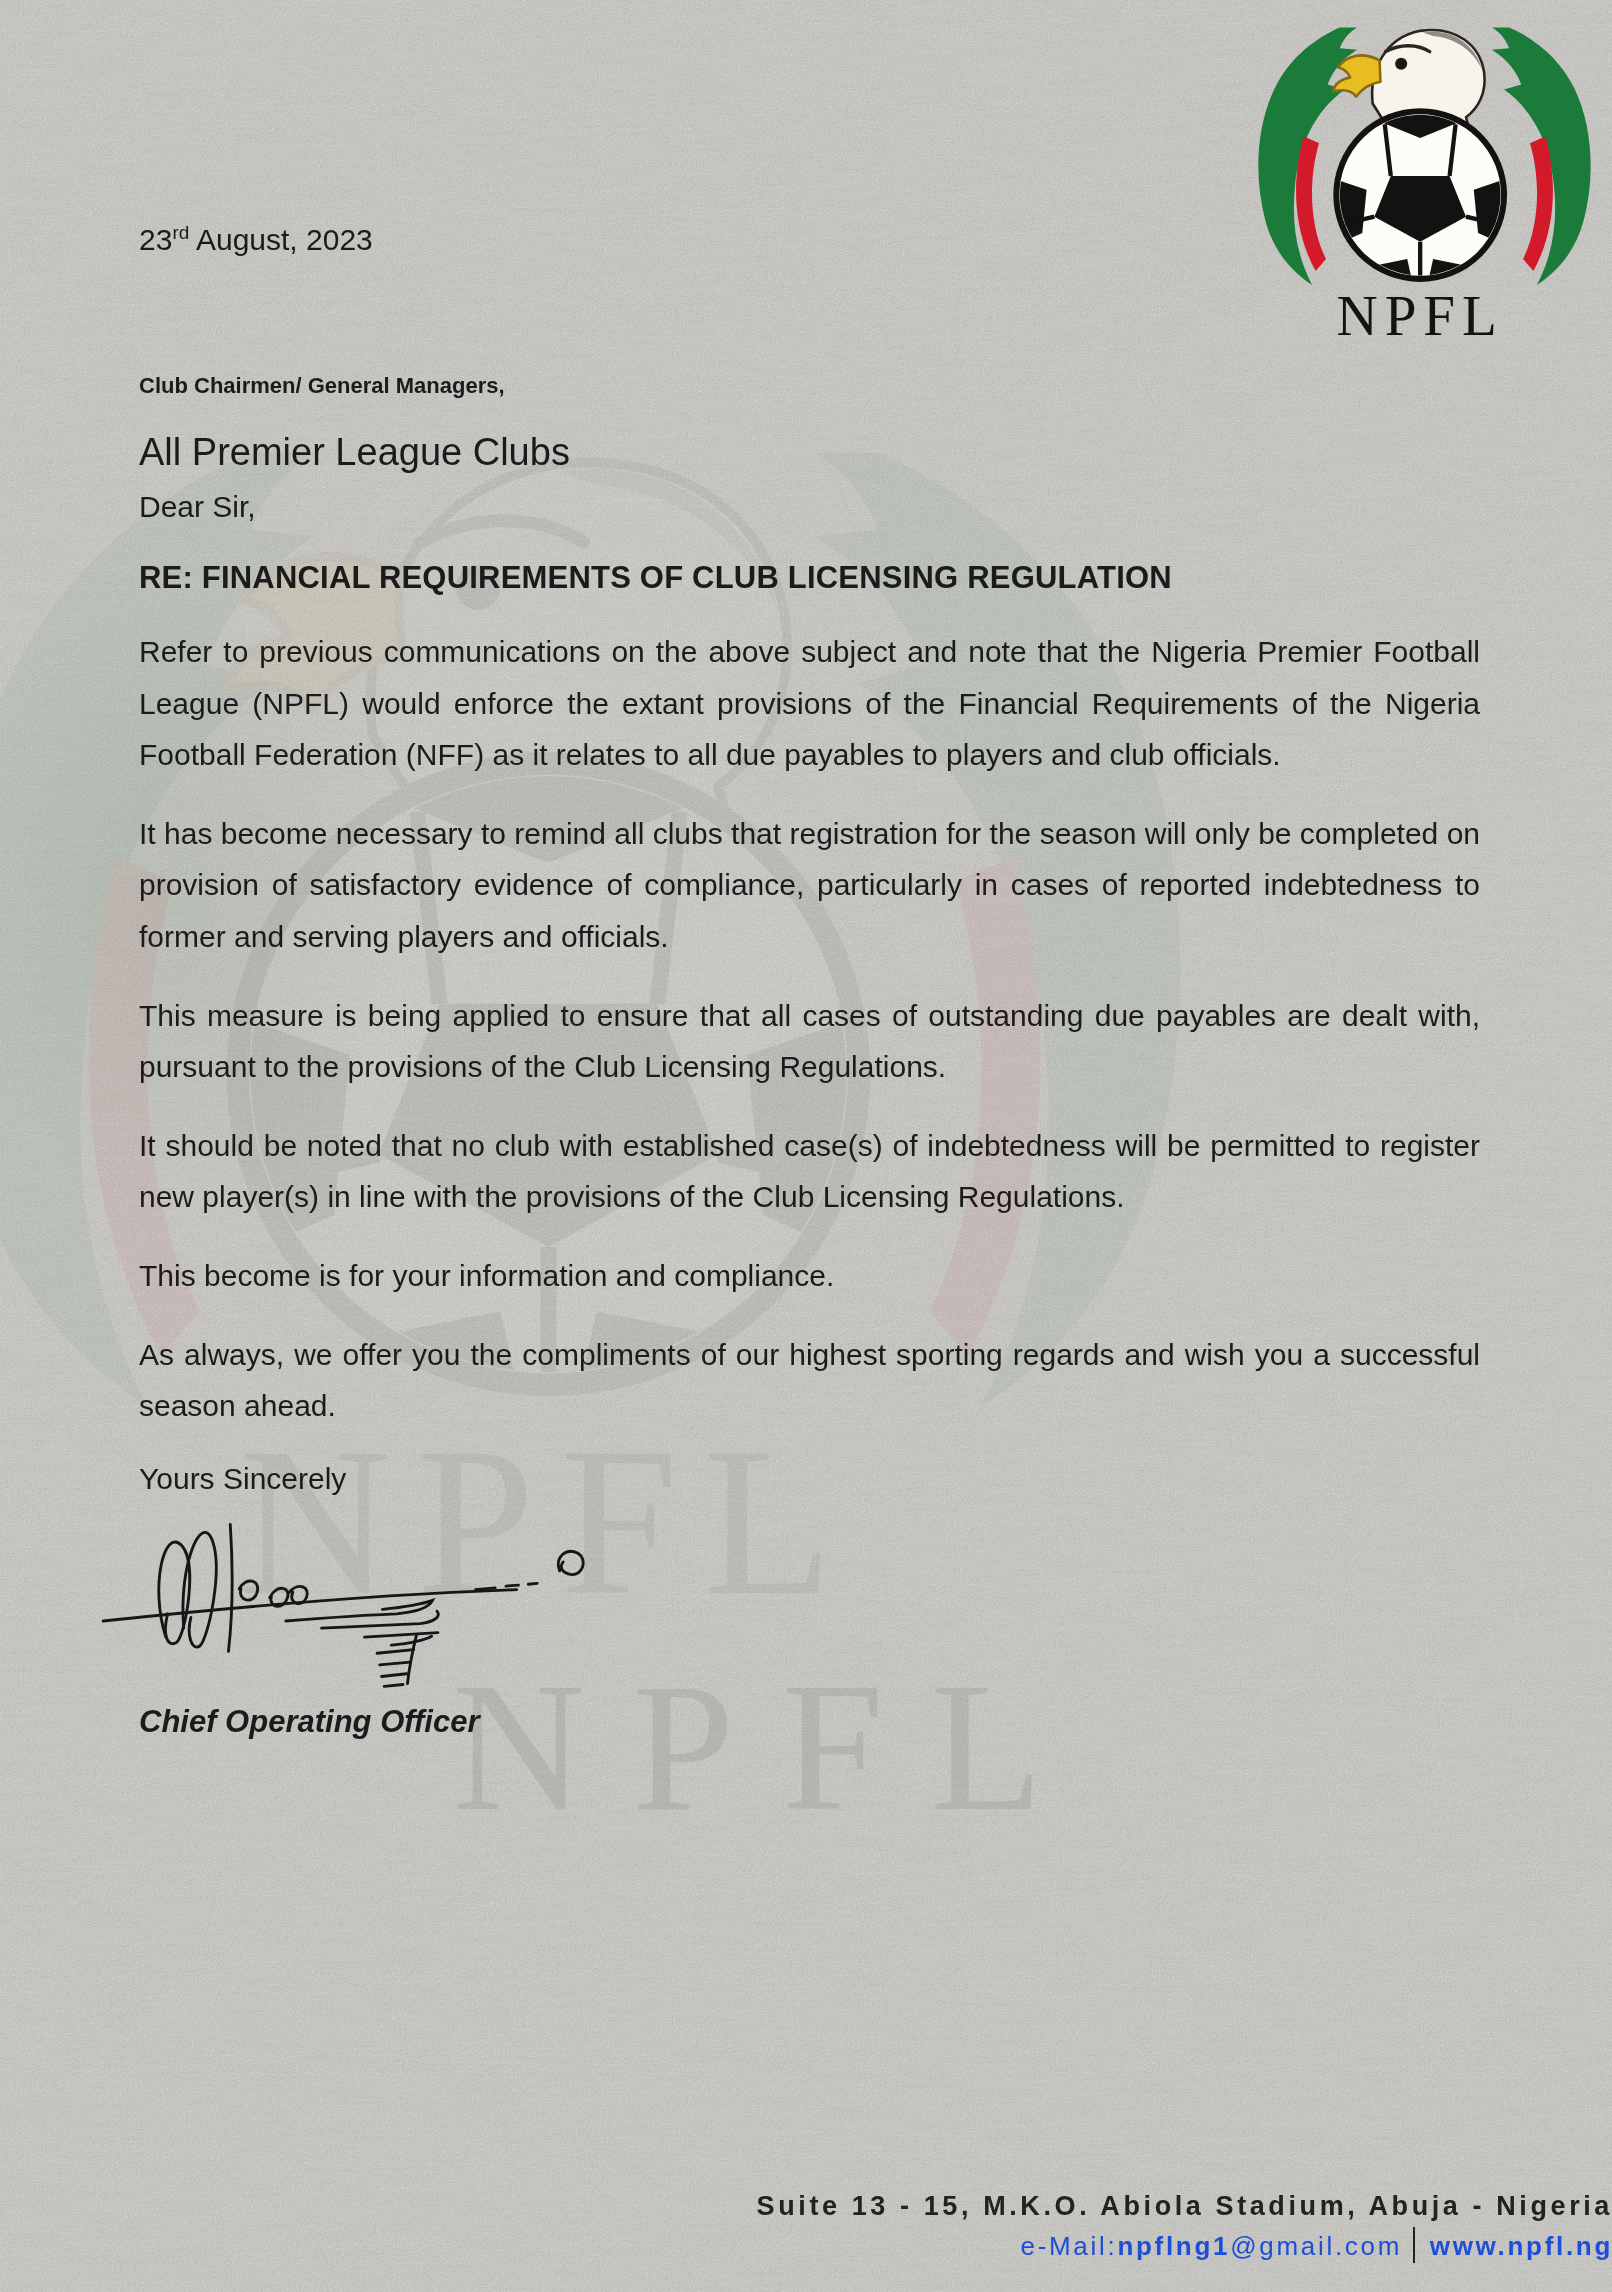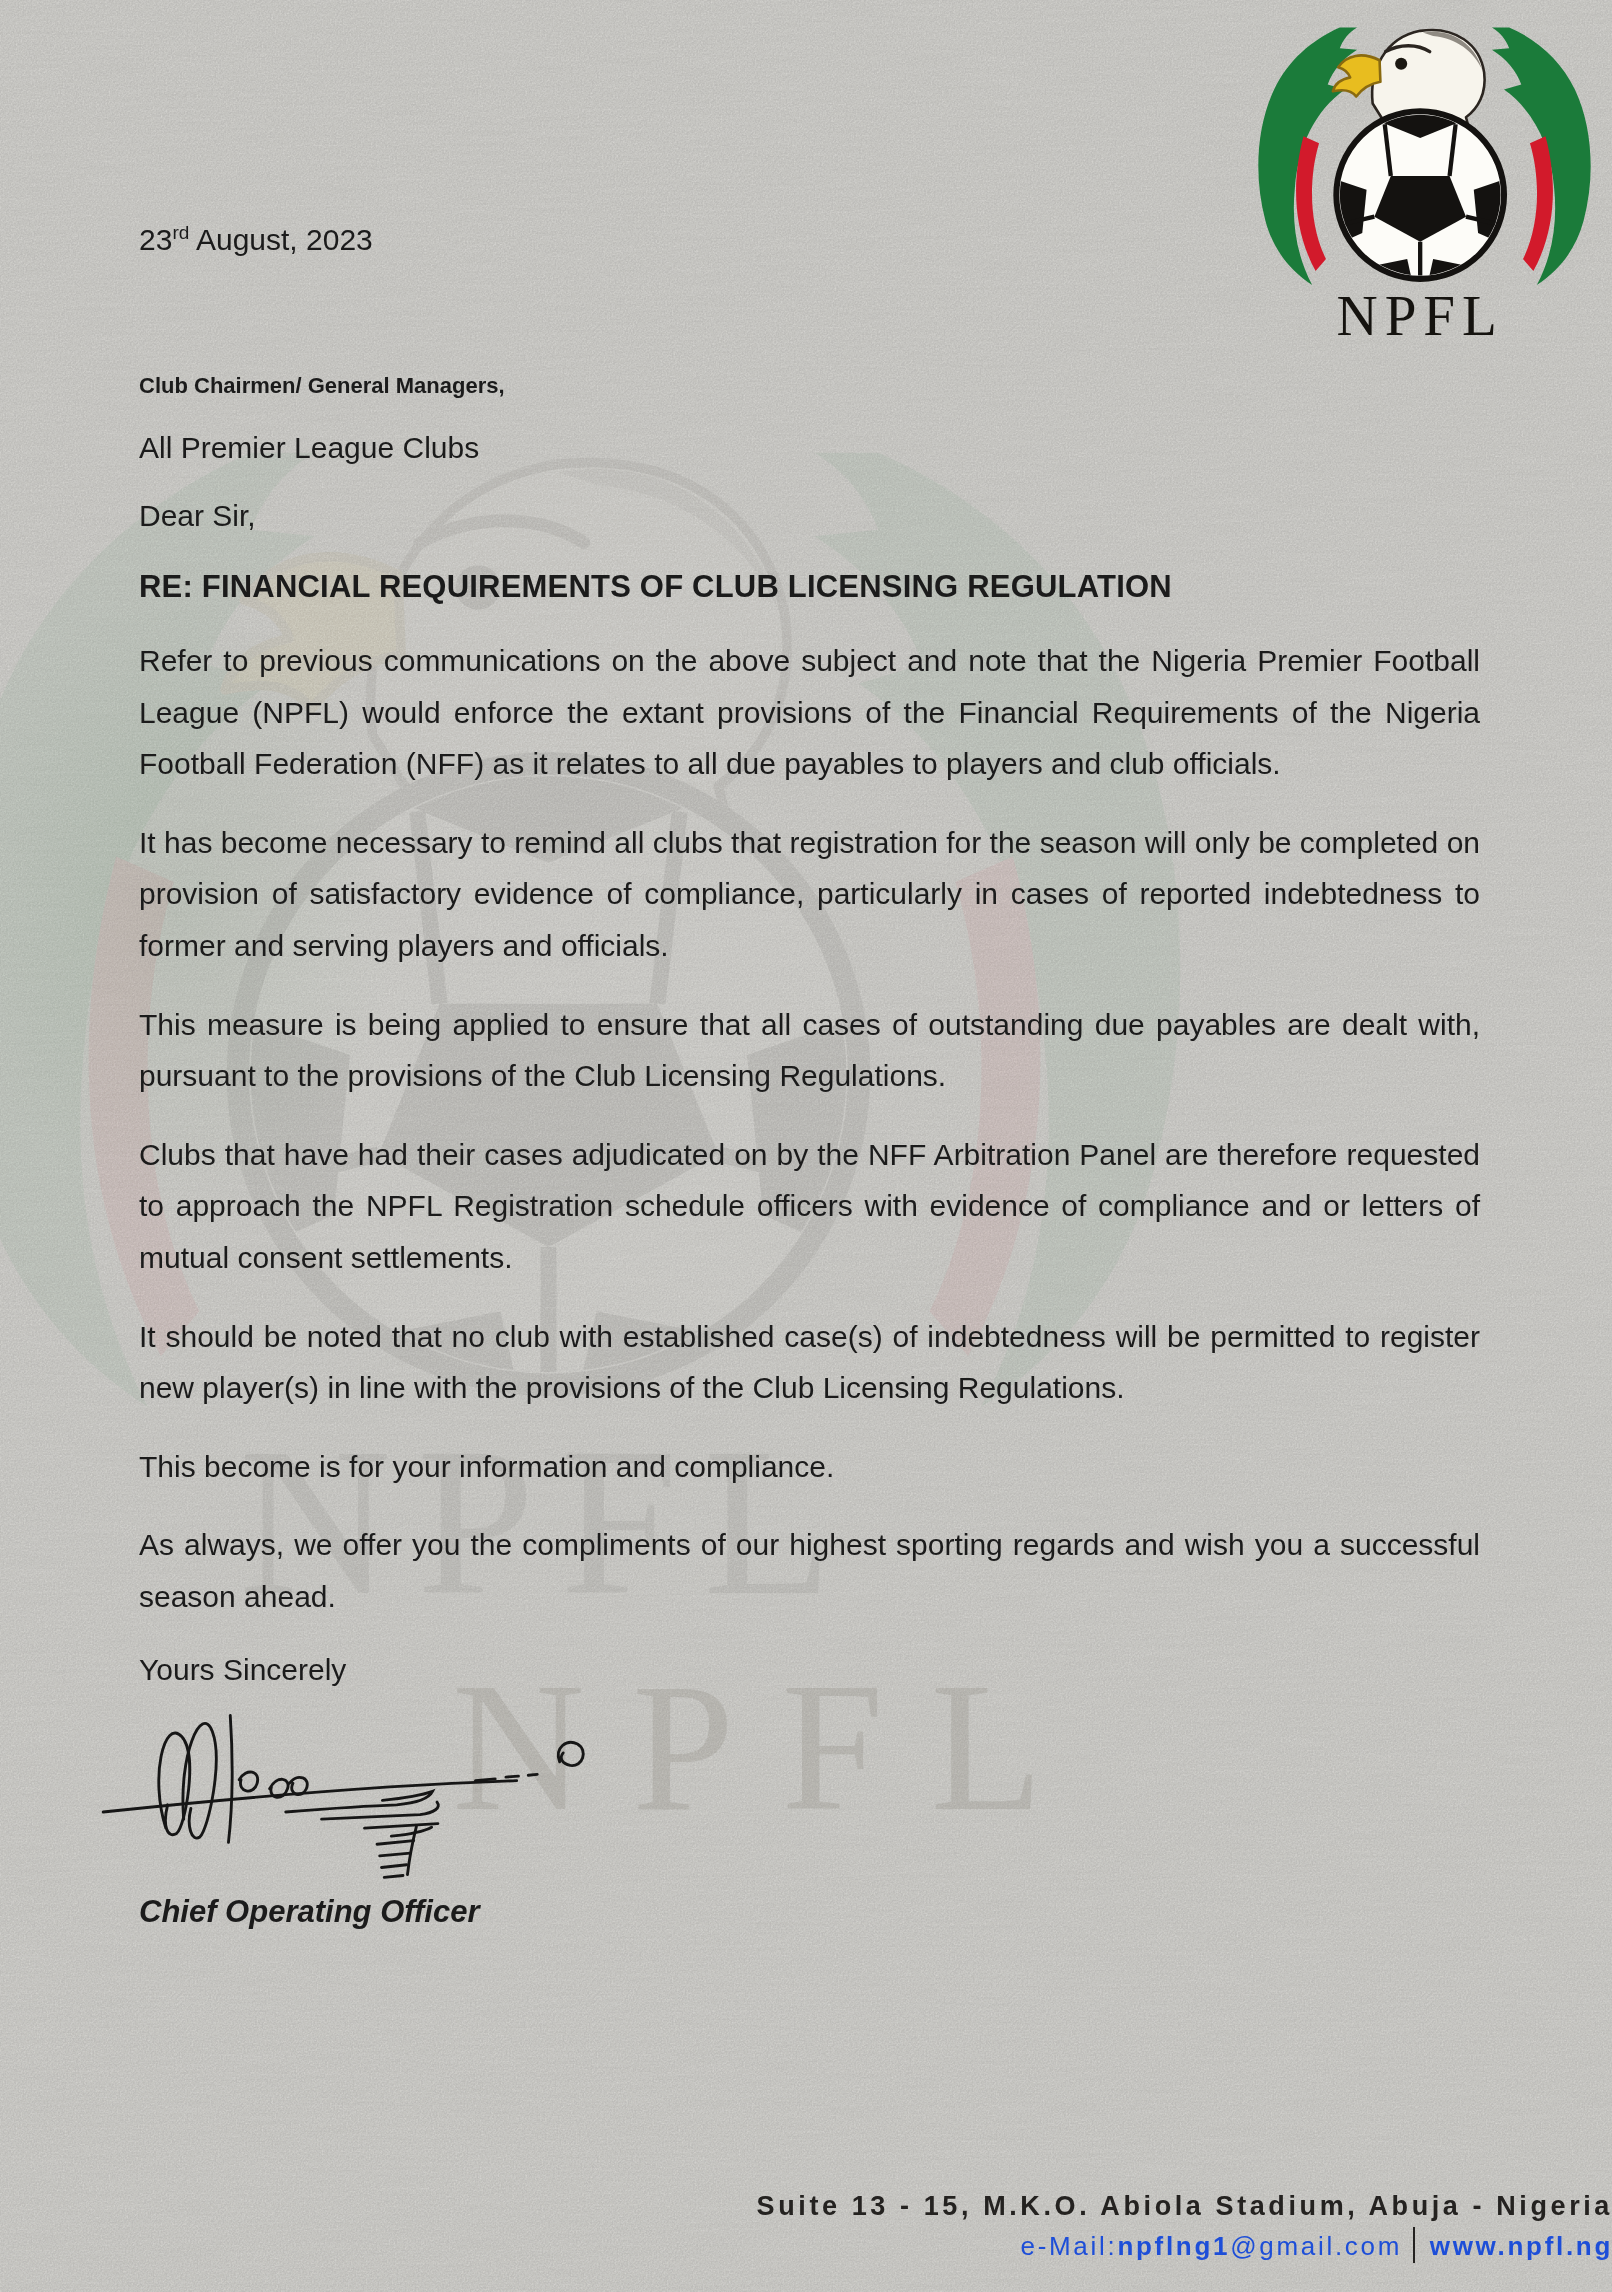--- a/index.html
+++ b/index.html
@@ -27,21 +27,21 @@
     font-family:"Liberation Serif", serif;
     font-size:184px;letter-spacing:47px;
     color:rgba(92,85,74,0.14);
     pointer-events:none;white-space:nowrap;
   }
   .org-logo{position:absolute;top:3.6px;right:7.2px;width:363px;height:351px;}
   .content{position:absolute;left:139px;right:133px;top:222px;}
   .date-line{font-size:30px;margin:0 0 116px 0;}
   .date-line sup{font-size:19px;}
   .addr1{font-size:22px;font-weight:bold;margin:0 0 32px 0;}
-  .addr2{font-size:30px;margin:0 0 34px 0;}
+  .addr2{font-size:38px;margin:0 0 16px 0;}
   .salutation{font-size:30px;margin:0 0 36px 0;}
   .subject{font-size:31px;font-weight:bold;margin:0 0 30px 0;letter-spacing:0.2px;}
   .body-par{
     font-size:30px;line-height:1.72;margin:0 0 27px 0;
     text-align:justify;
   }
   .body-par.last{margin-bottom:30px;}
   .closing{font-size:30px;margin:0 0 5.4px 0;}
   .signature{display:block;margin:3.6px 0 5.4px -43px;}
   .sig-name{font-size:31px;font-weight:bold;margin:0 0 16px 0;}
@@ -156,21 +156,20 @@
     <p class="date-line"><span>23</span><sup>rd</sup><span> August, 2023</span></p>
 
     <p class="addr1">Club Chairmen/ General Managers,</p>
     <p class="addr2">All Premier League Clubs</p>
     <p class="salutation">Dear Sir,</p>
     <p class="subject">RE: FINANCIAL REQUIREMENTS OF CLUB LICENSING REGULATION</p>
 
     <p class="body-par">Refer to previous communications on the above subject and note that the Nigeria Premier Football League (NPFL) would enforce the extant provisions of the Financial Requirements of the Nigeria Football Federation (NFF) as it relates to all due payables to players and club officials.</p>
     <p class="body-par">It has become necessary to remind all clubs that registration for the season will only be completed on provision of satisfactory evidence of compliance, particularly in cases of reported indebtedness to former and serving players and officials.</p>
     <p class="body-par">This measure is being applied to ensure that all cases of outstanding due payables are dealt with, pursuant to the provisions of the Club Licensing Regulations.</p>
-    <p class="body-par">Clubs that have had their cases adjudicated on by the NFF Arbitration Panel are therefore requested to approach the NPFL Registration schedule officers with evidence of compliance and or letters of mutual consent settlements.</p>
     <p class="body-par">It should be noted that no club with established case(s) of indebtedness will be permitted to register new player(s) in line with the provisions of the Club Licensing Regulations.</p>
     <p class="body-par">This become is for your information and compliance.</p>
     <p class="body-par last">As always, we offer you the compliments of our highest sporting regards and wish you a successful season ahead.</p>
 
     <p class="closing">Yours Sincerely</p>
 
     <svg class="signature" width="537" height="197" viewBox="0 0 600 220">
       <g stroke="#161616" stroke-width="3.2" fill="none" stroke-linecap="round">
         <path d="M78,152 C60,96 76,28 96,50 C114,70 100,150 90,158 C80,164 74,150 80,126"></path>
         <path d="M98,142 C92,70 118,12 130,44 C142,76 126,152 116,162 C107,168 101,150 106,130"></path>

